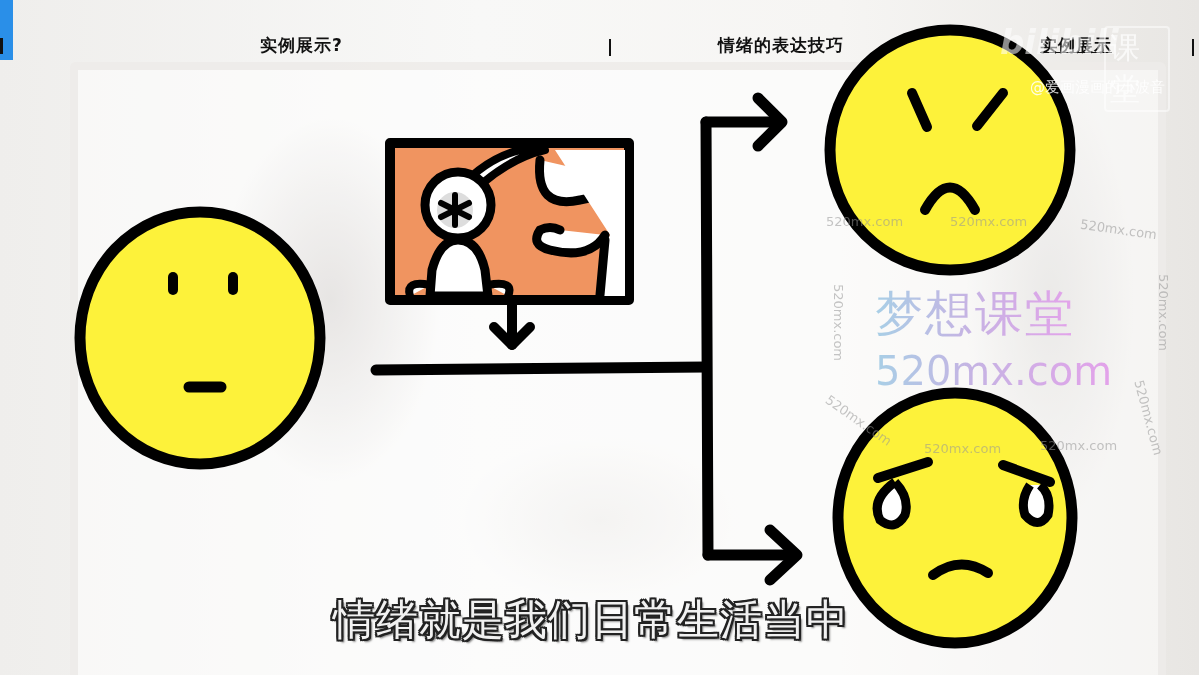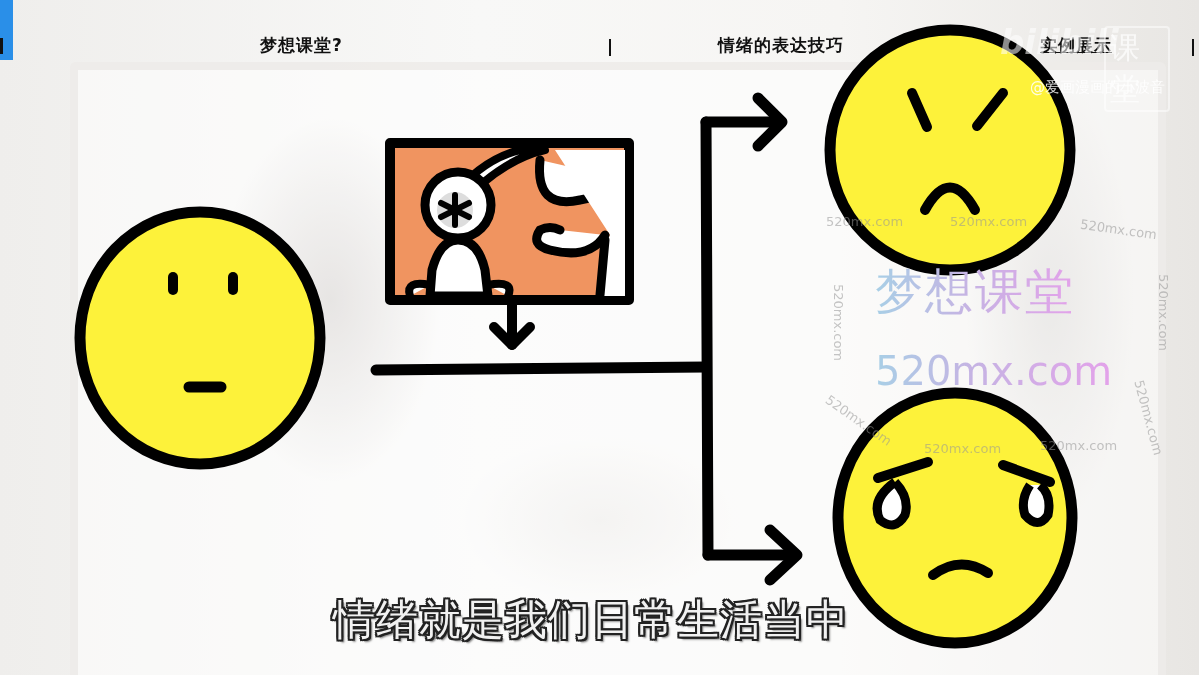--- a/index.html
+++ b/index.html
@@ -13,37 +13,37 @@
   .nav { position:absolute; top:0; left:0; width:1199px; height:95px; }
   .blue-tab { position:absolute; left:0; top:0; width:13px; height:60px; background:#2a8fe8; }
   .blue-tab .bar { position:absolute; left:0; top:38px; width:3px; height:16px; background:#111; }
   .nav-item { position:absolute; top:34px; font-size:17px; font-weight:bold; color:#111; letter-spacing:1px; }
   .sep { position:absolute; top:39px; width:2px; height:17px; background:#111; }
   .bili { position:absolute; left:1000px; top:22px; width:170px; height:80px; }
   .bili .logo { position:absolute; left:0; top:0; font-size:34px; font-weight:bold; color:rgba(255,255,255,0.55); font-style:italic; }
   .bili .ketang { position:absolute; left:104px; top:4px; font-size:30px; color:rgba(255,255,255,0.7); border:2px solid rgba(255,255,255,0.5); padding:0 4px; border-radius:4px; }
   .bili .author { position:absolute; left:30px; top:56px; font-size:15px; color:rgba(255,255,255,0.85); white-space:nowrap; }
   svg.scene { position:absolute; left:0; top:0; }
-  .wm-big { position:absolute; left:875px; top:260px; font-size:48px; letter-spacing:2px; background:linear-gradient(90deg,#a8cfe6 0%, #c5b4e3 45%, #e3a2ea 100%); -webkit-background-clip:text; background-clip:text; color:transparent; font-family:"DejaVu Serif", serif; }
+  .wm-big { position:absolute; left:875px; top:282px; font-size:48px; letter-spacing:2px; background:linear-gradient(90deg,#a8cfe6 0%, #c5b4e3 45%, #e3a2ea 100%); -webkit-background-clip:text; background-clip:text; color:transparent; font-family:"DejaVu Serif", serif; }
   .wm-url { position:absolute; left:875px; top:348px; font-size:40px; background:linear-gradient(90deg,#a8cfe6 0%, #c5b4e3 40%, #e3a2ea 100%); -webkit-background-clip:text; background-clip:text; color:transparent; }
   .wm-small { position:absolute; font-size:13px; color:rgba(150,150,150,0.55); white-space:nowrap; }
   .subtitle { position:absolute; left:333px; top:592px; font-size:42px; font-weight:normal; color:#f1f1f1; letter-spacing:1px;
       text-shadow: 2px 0 0 #222, -2px 0 0 #222, 0 2px 0 #222, 0 -2px 0 #222, 2px 2px 0 #222, -2px -2px 0 #222, 2px -2px 0 #222, -2px 2px 0 #222, 3px 3px 2px rgba(0,0,0,0.5); }
 </style>
 </head>
 <body>
 
 <div class="bg"></div>
 <div class="paper"></div>
 
 <div class="nav">
   <div class="blue-tab">
       <div class="bar"></div>
     </div>
-  <div class="nav-item" style="left:260px;">梦想课堂?</div>
+  <div class="nav-item" style="left:260px;">实例展示?</div>
   <div class="sep" style="left:609px;"></div>
   <div class="nav-item" style="left:718px;font-family:Liberation Serif, serif;">情绪的表达技巧</div>
   <div class="sep" style="left:956px;"></div>
   <div class="nav-item" style="left:1040px;text-decoration:underline;">实例展示</div>
   <div class="sep" style="left:1192px;"></div>
 </div>
 
 <svg class="scene" width="1199" height="675" viewBox="0 0 1199 675">
 
   <g>

